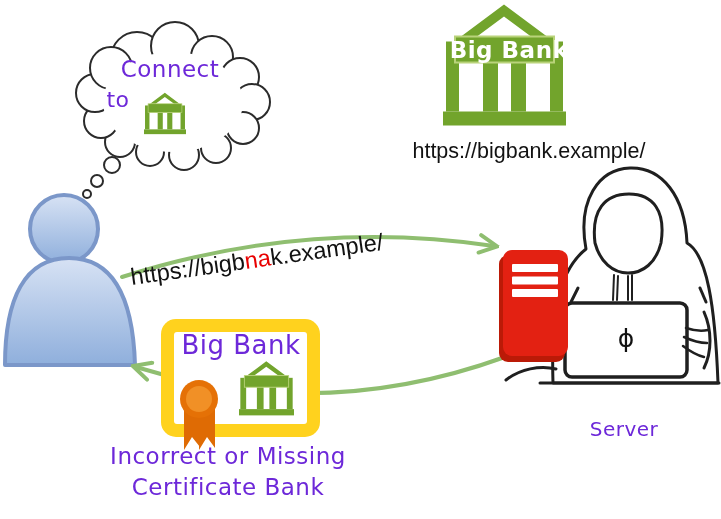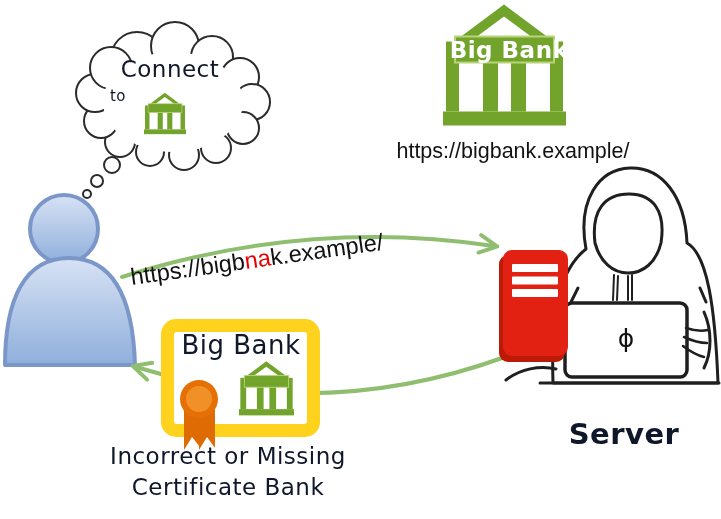--- a/index.html
+++ b/index.html
@@ -2,21 +2,21 @@
 <html><head>
 <meta charset="utf-8">
 <style>
   html,body{margin:0;padding:0;background:#fff;}
   #stage{
     position:relative;width:721px;height:519px;background:#ffffff;
     overflow:hidden;font-family:"DejaVu Sans",sans-serif;
   }
   #art{position:absolute;left:0;top:0;}
   .txt{position:absolute;display:flex;align-items:flex-start;justify-content:center;
-       text-align:center;color:#0f172a;white-space:nowrap;}
+       text-align:center;color:#6d28d9;white-space:nowrap;}
   .hand{font-family:"DejaVu Sans",sans-serif;letter-spacing:.5px;}
   .url{font-family:"Liberation Sans",sans-serif;letter-spacing:0;color:#121212;}
   .typo{color:#e80000;}
   .banner-label{color:#ffffff;font-weight:600;}
 </style>
 </head>
 <body>
 
 <div id="stage">
 
@@ -114,33 +114,33 @@
     <use href="#bank-symbol" x="239" y="356" width="55" height="66"></use>
     <g>
       <path fill="#df6b04" d="M184,400 L200,400 L200,447 L192,437 L184,450 Z"></path>
       <path fill="#df6b04" d="M199,400 L215,400 L215,448 L207,437 L199,450 Z"></path>
       <circle cx="199" cy="399" r="19" fill="#e57106"></circle>
       <circle cx="199" cy="399" r="13" fill="#f19026"></circle>
     </g>
   </svg>
 
   <div class="txt hand" style="left:108px;top:56px;width:124px;font-size:23px;">Connect</div>
-  <div class="txt hand" style="left:96px;top:87px;width:44px;font-size:15px;">to</div>
+  <div class="txt hand" style="left:96px;top:87px;width:44px;font-size:22px;">to</div>
 
   <div class="txt hand banner-label" style="left:452px;top:37px;width:114px;font-size:23px;">Big Bank</div>
 
-  <div class="txt url" style="left:372px;top:139px;width:282px;font-size:21.5px;">https://bigbank.example/</div>
+  <div class="txt url" style="left:388px;top:139px;width:282px;font-size:21.5px;">https://bigbank.example/</div>
 
   <div class="txt url" style="left:131px;top:264px;width:300px;height:30px;font-size:23.5px;
               transform:rotate(-8deg);transform-origin:0 50%;justify-content:flex-start;">
     <span>https://bigb</span>
       <span class="typo">na</span>
       <span>k.example/</span>
   </div>
 
   <div class="txt hand" style="left:170px;top:330px;width:142px;font-size:26px;">Big Bank</div>
 
-  <div class="txt hand" style="left:548px;top:417px;width:152px;font-size:29px;font-weight:bold;">Server</div>
+  <div class="txt hand" style="left:548px;top:417px;width:152px;font-size:20px;">Server</div>
 
   <div class="txt hand" style="left:103px;top:443px;width:250px;font-size:23px;">Incorrect or Missing</div>
   <div class="txt hand" style="left:103px;top:474px;width:250px;font-size:23px;">Certificate Bank</div>
 
 </div>
 
 </body></html>

